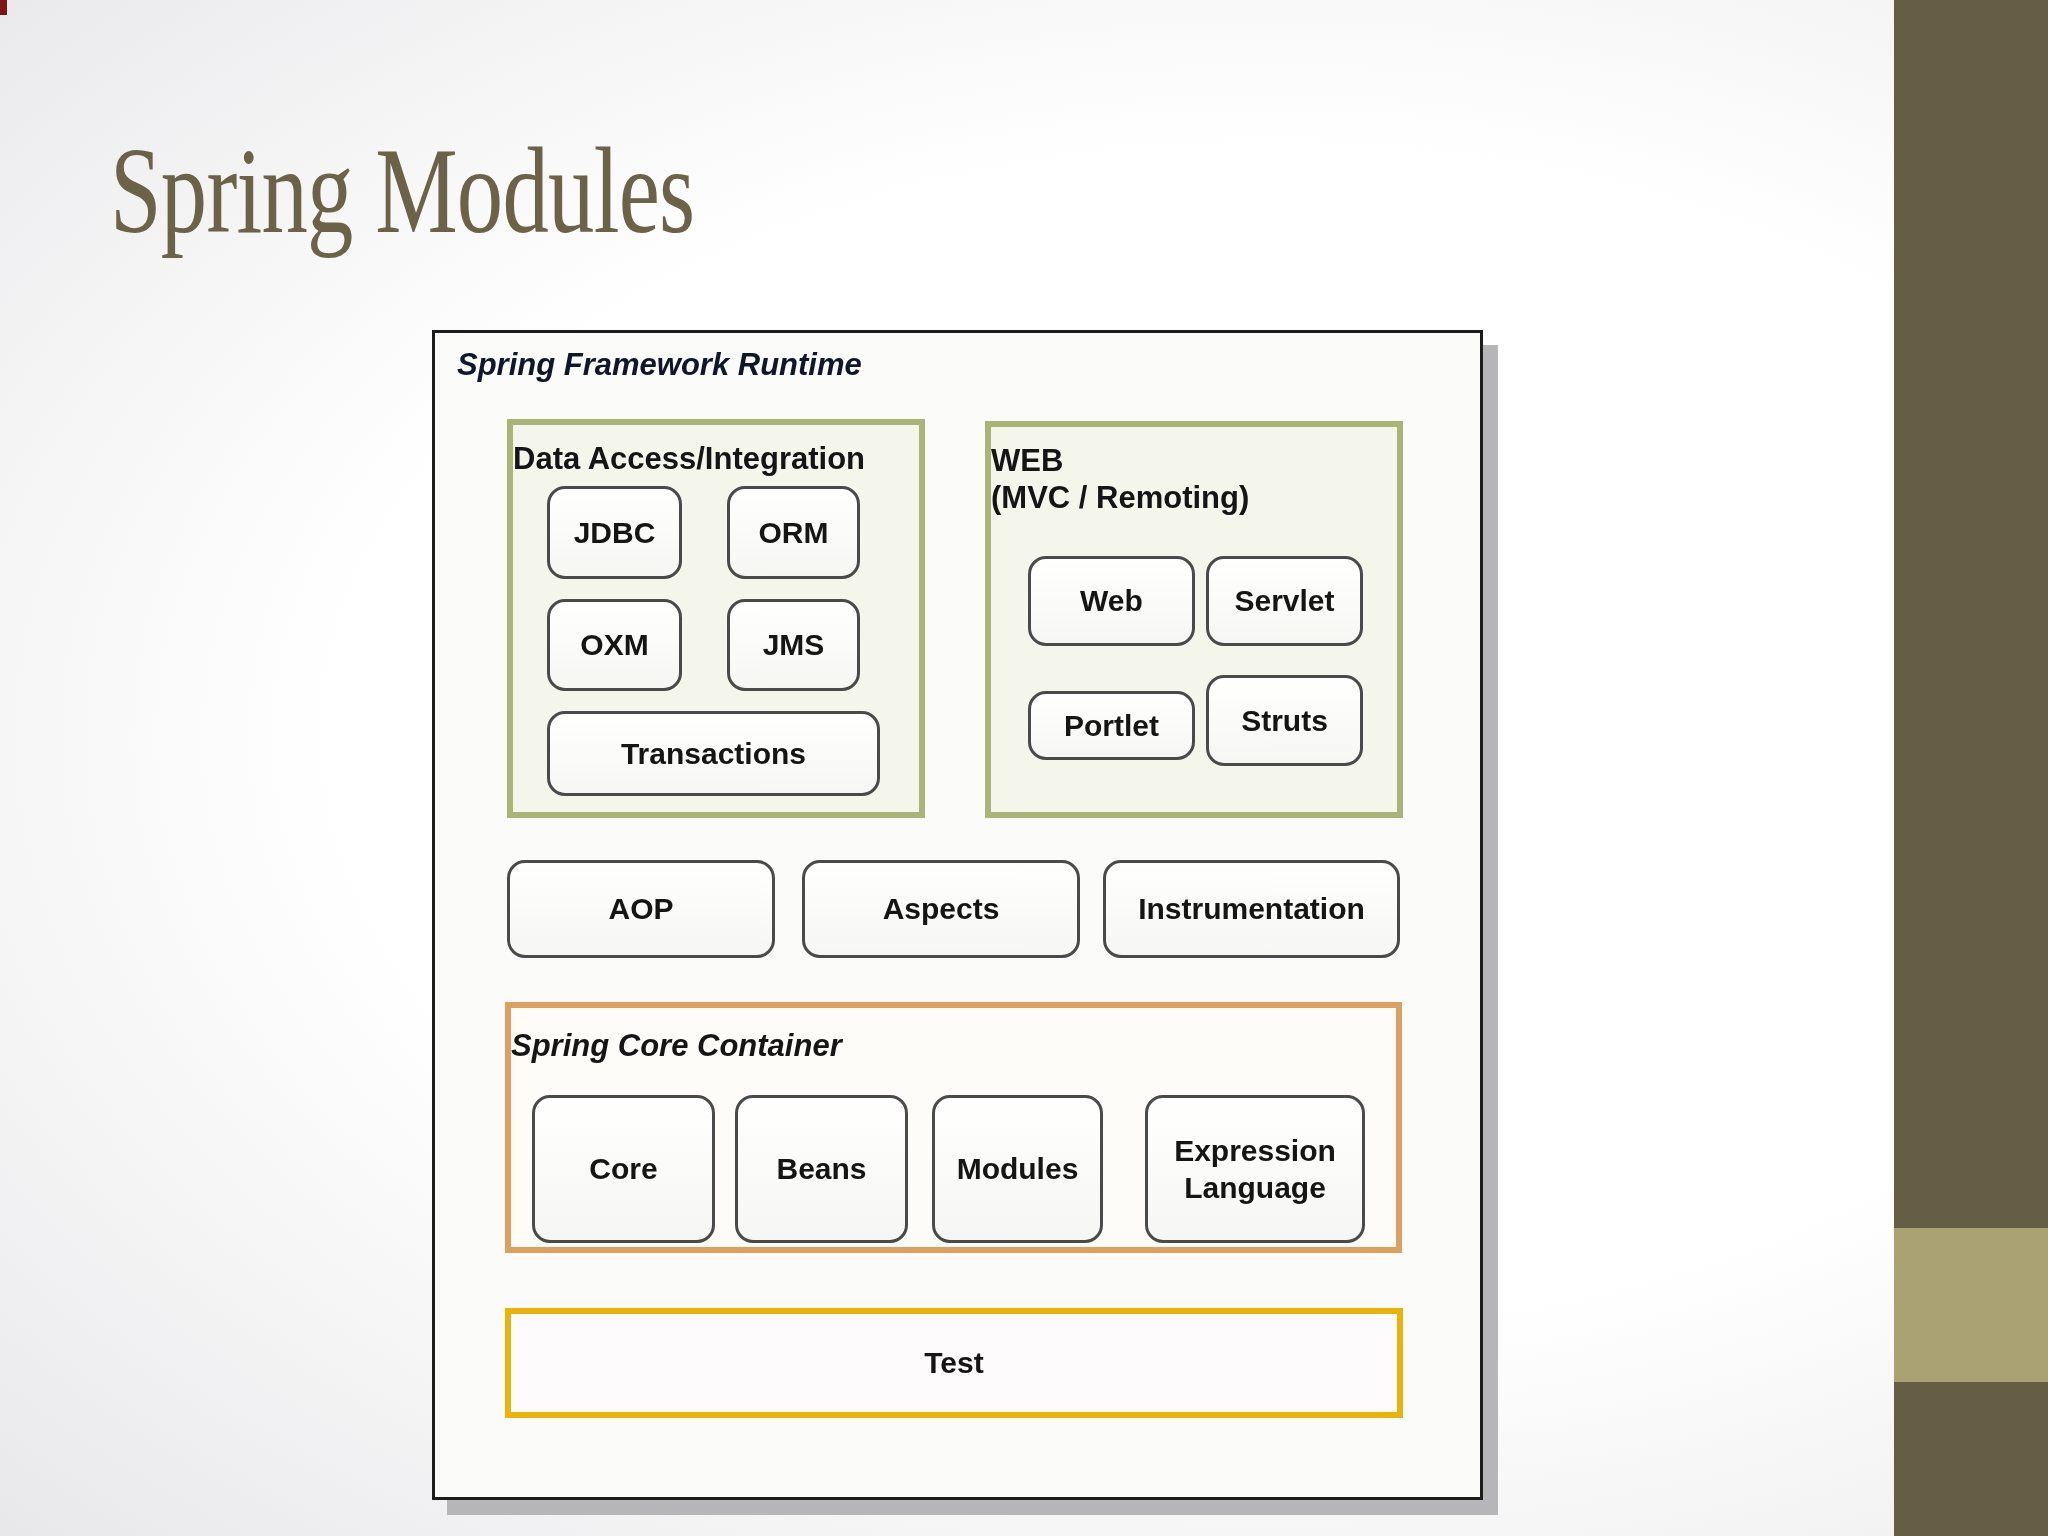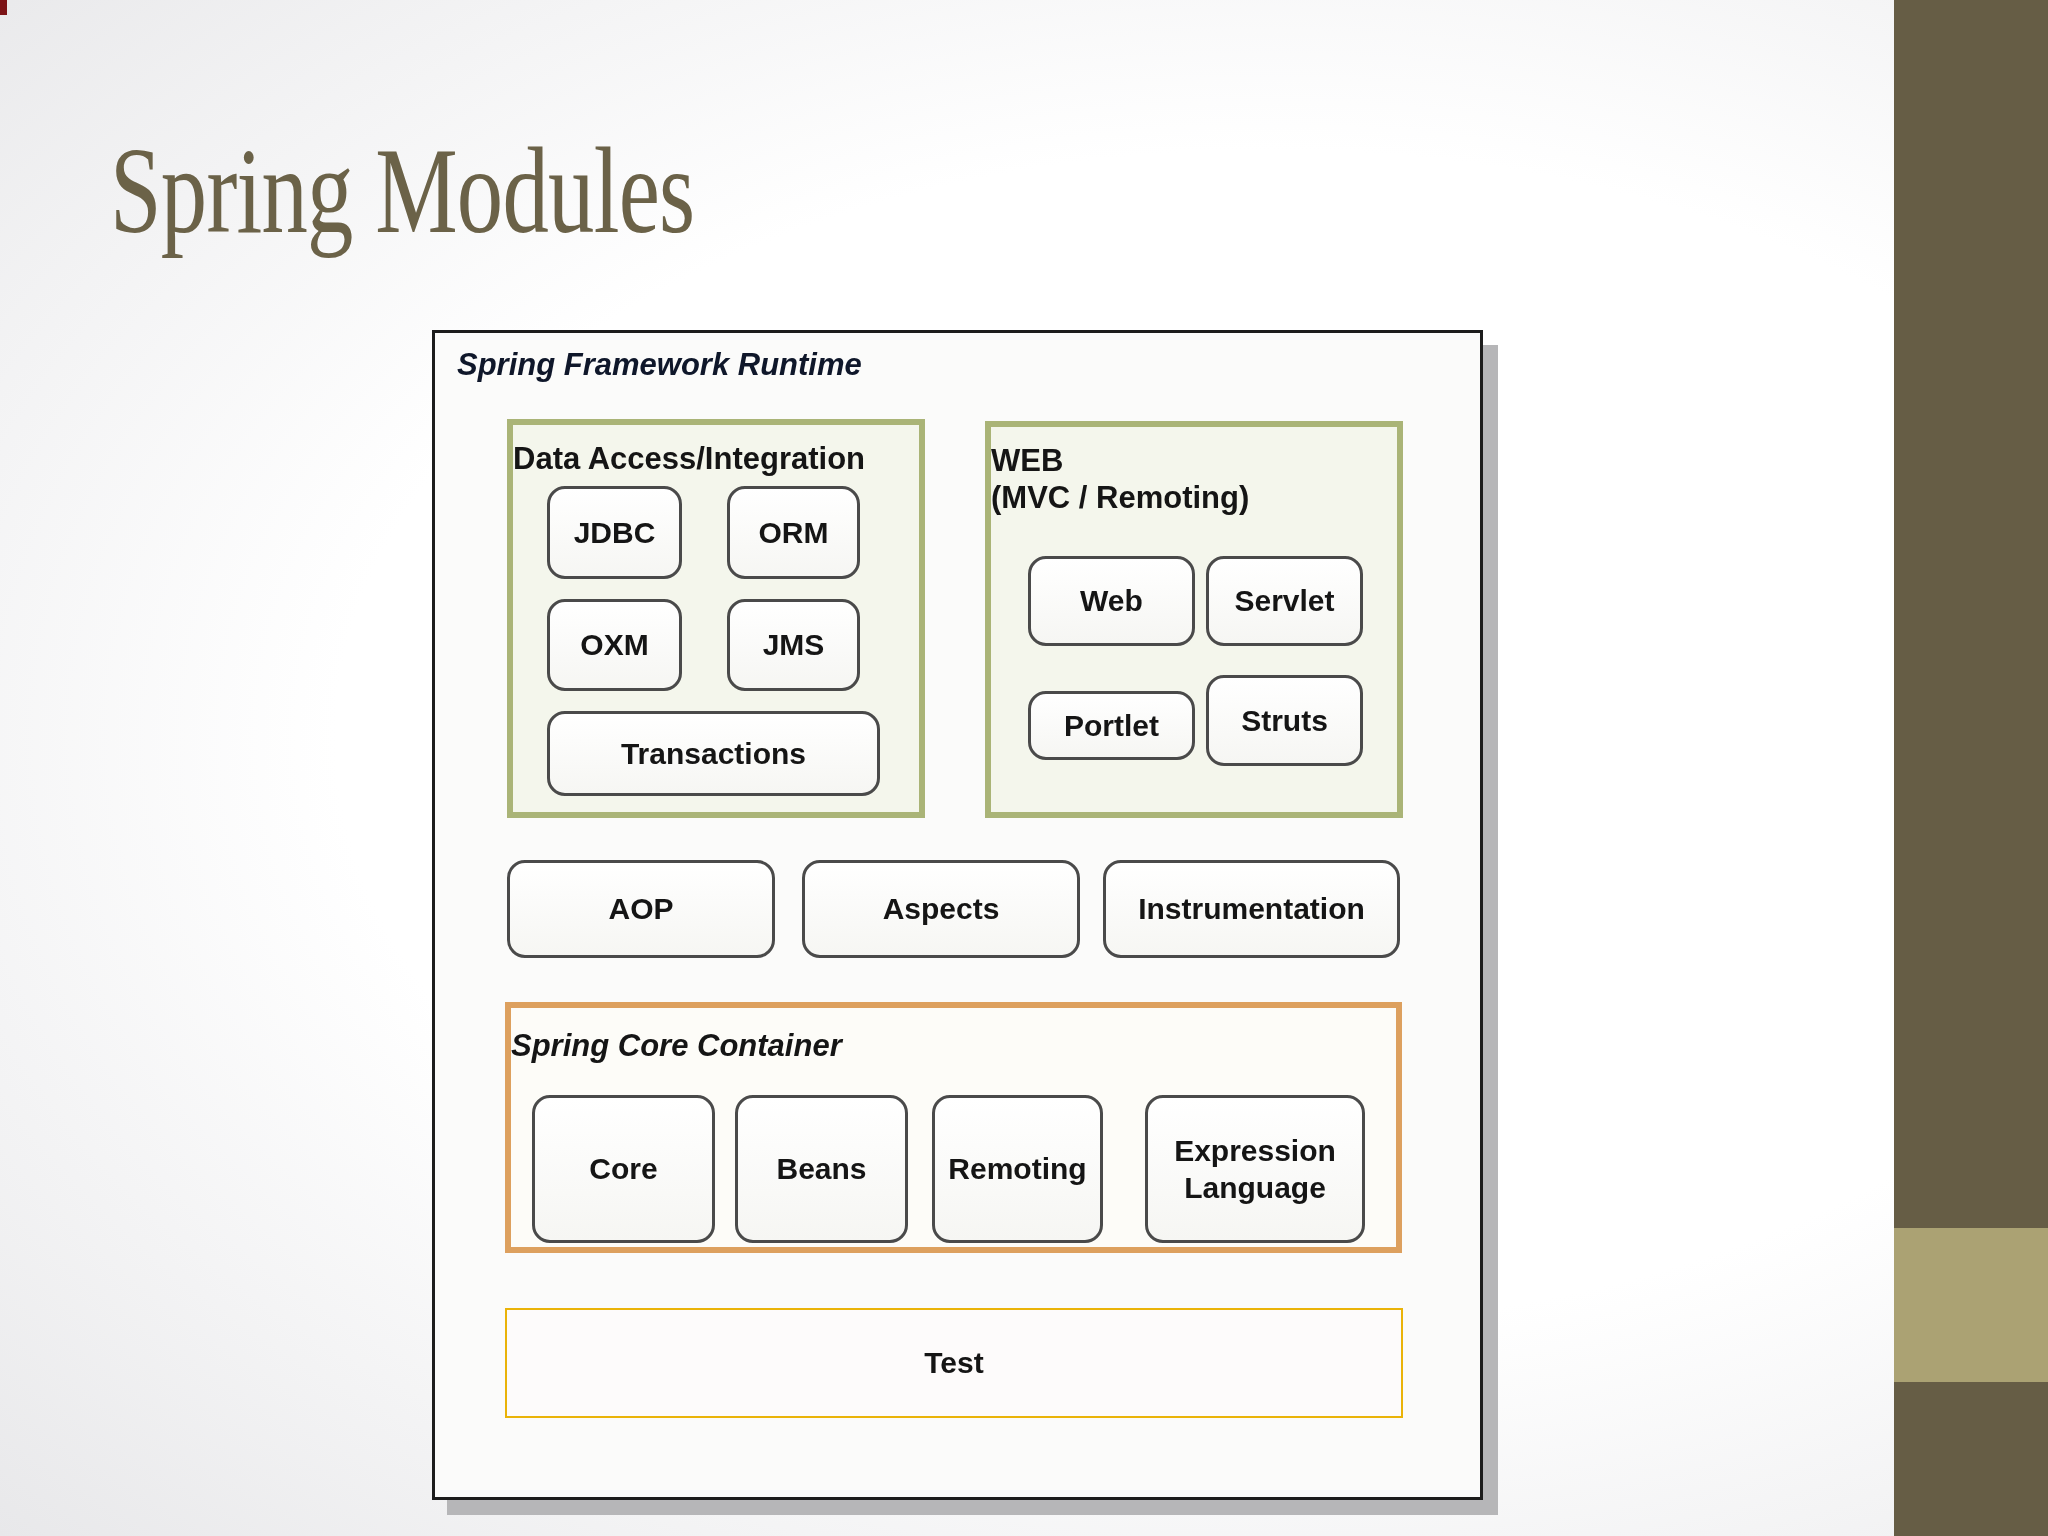--- a/index.html
+++ b/index.html
@@ -38,21 +38,21 @@
     font-weight:bold;font-size:31px;color:#151515;
     margin-top:16px;line-height:1.18;
   }
 
   .orange{
     left:70px;top:669px;width:897px;height:251px;
     border:6px solid #dda05e;background:#fdfcf8;
   }
   .red{
     left:70px;top:975px;width:898px;height:110px;
-    border:2px solid #eab308;background:#fdfbfb;
+    border:6px solid #eab308;background:#fdfbfb;
     display:flex;align-items:center;justify-content:center;
     font-weight:bold;font-size:30px;color:#151515;
   }
 
   .mod{
     position:absolute;box-sizing:border-box;
     border:3px solid #4a4a4a;border-radius:18px;
     background:linear-gradient(180deg,#ffffff,#f6f6f3);
     display:flex;align-items:center;justify-content:center;
     font-weight:bold;font-size:30px;color:#151515;
@@ -119,18 +119,18 @@
   </div>
 
   <div class="mod m-aop">AOP</div>
   <div class="mod m-aspects">Aspects</div>
   <div class="mod m-instr">Instrumentation</div>
 
   <div class="group orange">
     <div class="group-title core-title">Spring Core Container</div>
     <div class="mod m-core">Core</div>
     <div class="mod m-beans">Beans</div>
-    <div class="mod m-context">Remoting</div>
+    <div class="mod m-context">Modules</div>
     <div class="mod m-el">Expression Language</div>
   </div>
 
   <div class="group red">Test</div>
 </div>
 
 </body></html>

